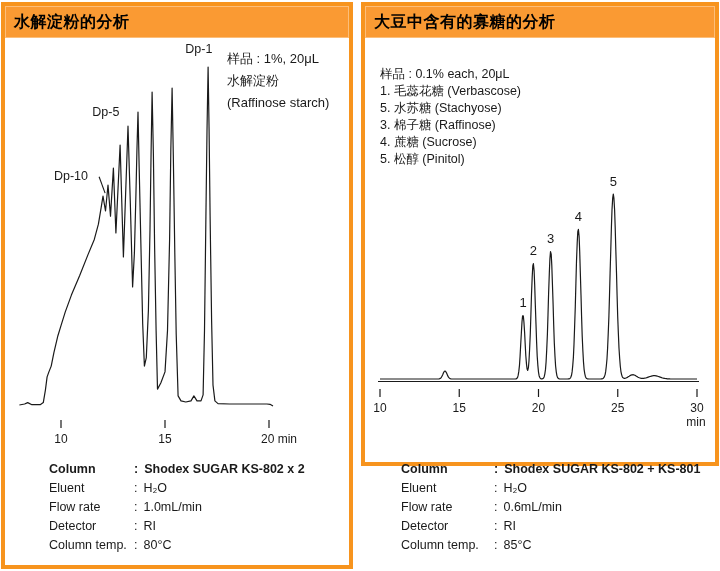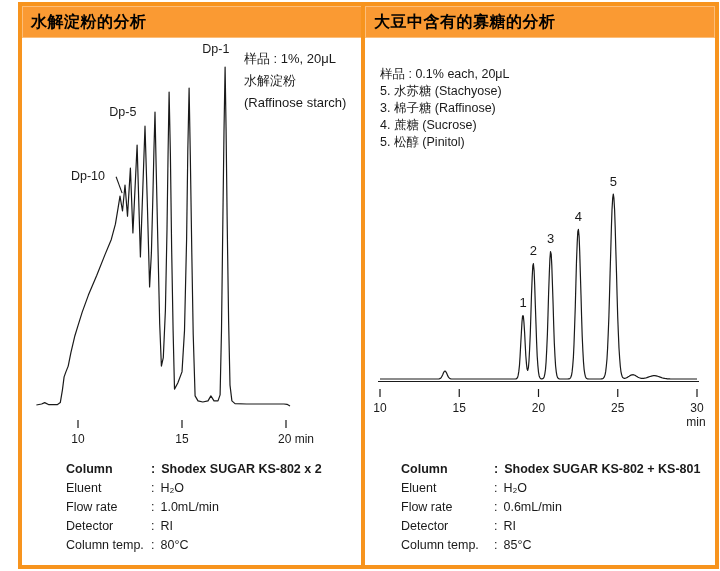--- a/index.html
+++ b/index.html
@@ -23,21 +23,21 @@
   .tick-label{font-size:12px;}
   .unit-label{font-size:12px;}
   .anno{font-size:12.5px;}
   .peak-label{font-size:13px;}
 </style>
 </head>
 <body>
 
 <div class="page">
 
-  <section class="panel panel--left" style="left:18px;top:2px;width:352px;height:567px;">
+  <section class="panel panel--left" style="left:1px;top:2px;width:352px;height:567px;">
     <div class="panel-header">
       <span class="panel-title">水解淀粉的分析</span>
     </div>
 
     <svg id="chart-0" class="chart" style="left:0;top:32px;" width="343" height="414" viewBox="5 38 343 414">
         <path d="M19.4 405.0 L24.6 404.0 L27.7 402.6 L31.9 404.7 L40.2 404.7 L43.3 402.6 L45.4 390.1 L47.1 376.9 L48.9 371.9 L51.2 366.1 L53.9 352.6 L57.9 335.7 L61.0 325.6 L65.2 312.1 L71.4 295.1 L79.7 275.5 L88.0 254.6 L94.3 239.4 L98.4 224.2 L101.1 207.9 L103.0 196.1 L105.5 211.0 L108.0 185.0 L110.5 216.1 L113.4 168.1 L115.9 233.0 L120.1 145.1 L123.4 257.0 L128.0 126.2 L130.3 202.2 L132.6 287.0 L134.4 252.9 L135.9 195.4 L136.9 151.5 L138.0 112.0 L139.2 168.4 L140.7 236.0 L142.7 323.9 L144.4 366.1 L146.3 357.7 L148.4 310.4 L150.0 229.2 L151.1 151.5 L152.1 92.0 L153.4 154.9 L154.6 246.1 L156.1 330.6 L157.5 389.1 L160.8 383.0 L165.0 371.9 L167.5 330.6 L169.6 239.4 L170.8 151.5 L172.1 88.0 L173.3 154.9 L174.8 252.9 L176.2 334.0 L178.1 395.9 L181.0 400.9 L185.8 402.0 L191.0 400.9 L193.9 395.9 L197.0 400.9 L201.0 400.9 L203.1 394.9 L204.5 330.6 L206.0 209.0 L207.0 131.2 L208.1 67.0 L209.1 131.2 L210.1 215.7 L211.6 320.5 L213.0 385.1 L214.9 400.9 L218.0 403.6 L229.5 404.0 L250.3 404.0 L266.9 404.0 L270.0 404.3 L273.0 406.0" fill="none" stroke="#1A1A1A" stroke-width="1.2" stroke-linejoin="round"></path>
         <polyline points="99.1,176.8 105.1,193.1" fill="none" stroke="#1A1A1A" stroke-width="1.1"></polyline>
         <text x="198.9" y="53.1" text-anchor="middle" class="anno">Dp-1</text>
         <text x="105.9" y="116.0" text-anchor="middle" class="anno">Dp-5</text>
         <text x="71.0" y="179.9" text-anchor="middle" class="anno">Dp-10</text>
@@ -77,21 +77,21 @@
         <span class="cond-value">RI</span>
       </div>
       <div class="cond-row">
         <span class="cond-label">Column temp.</span>
         <span class="cond-sep">:</span>
         <span class="cond-value">80°C</span>
       </div>
     </div>
   </section>
 
-  <section class="panel panel--right" style="left:361px;top:2px;width:358px;height:567px;">
+  <section class="panel panel--right" style="left:361px;top:2px;width:358px;height:464px;">
     <div class="panel-header">
       <span class="panel-title">大豆中含有的寡糖的分析</span>
     </div>
 
     <svg id="chart-1" class="chart" style="left:0;top:154px;" width="349" height="276" viewBox="365 160 349 276">
         <line x1="378" y1="381.5" x2="699" y2="381.5" stroke="#1A1A1A" stroke-width="1.2"></line>
         <path d="M380.0 379.0L380.6 379.0L381.3 379.0L381.9 379.0L382.5 379.0L383.2 379.0L383.8 379.0L384.4 379.0L385.1 379.0L385.7 379.0L386.3 379.0L387.0 379.0L387.6 379.0L388.2 379.0L388.9 379.0L389.5 379.0L390.1 379.0L390.8 379.0L391.4 379.0L392.0 379.0L392.7 379.0L393.3 379.0L393.9 379.0L394.6 379.0L395.2 379.0L395.8 379.0L396.5 379.0L397.1 379.0L397.8 379.0L398.4 379.0L399.0 379.0L399.7 379.0L400.3 379.0L400.9 379.0L401.6 379.0L402.2 379.0L402.8 379.0L403.5 379.0L404.1 379.0L404.7 379.0L405.4 379.0L406.0 379.0L406.6 379.0L407.3 379.0L407.9 379.0L408.5 379.0L409.2 379.0L409.8 379.0L410.4 379.0L411.1 379.0L411.7 379.0L412.3 379.0L413.0 379.0L413.6 379.0L414.2 379.0L414.9 379.0L415.5 379.0L416.1 379.0L416.8 379.0L417.4 379.0L418.0 379.0L418.7 379.0L419.3 379.0L419.9 379.0L420.6 379.0L421.2 379.0L421.8 379.0L422.5 379.0L423.1 379.0L423.7 379.0L424.4 379.0L425.0 379.0L425.6 379.0L426.3 379.0L426.9 379.0L427.5 379.0L428.2 379.0L428.8 379.0L429.5 379.0L430.1 379.0L430.7 379.0L431.4 379.0L432.0 379.0L432.6 379.0L433.3 379.0L433.9 379.0L434.5 379.0L435.2 379.0L435.8 379.0L436.4 379.0L437.1 379.0L437.7 379.0L438.3 379.0L439.0 378.9L439.6 378.7L440.2 378.4L440.9 377.9L441.5 377.1L442.1 375.9L442.8 374.5L443.4 373.1L444.0 371.8L444.7 371.1L445.3 371.1L445.9 371.8L446.6 373.1L447.2 374.5L447.8 375.9L448.5 377.1L449.1 377.9L449.7 378.4L450.4 378.7L451.0 378.9L451.6 379.0L452.3 379.0L452.9 379.0L453.5 379.0L454.2 379.0L454.8 379.0L455.4 379.0L456.1 379.0L456.7 379.0L457.3 379.0L458.0 379.0L458.6 379.0L459.2 379.0L459.9 379.0L460.5 379.0L461.2 379.0L461.8 379.0L462.4 379.0L463.1 379.0L463.7 379.0L464.3 379.0L465.0 379.0L465.6 379.0L466.2 379.0L466.9 379.0L467.5 379.0L468.1 379.0L468.8 379.0L469.4 379.0L470.0 379.0L470.7 379.0L471.3 379.0L471.9 379.0L472.6 379.0L473.2 379.0L473.8 379.0L474.5 379.0L475.1 379.0L475.7 379.0L476.4 379.0L477.0 379.0L477.6 379.0L478.3 379.0L478.9 379.0L479.5 379.0L480.2 379.0L480.8 379.0L481.4 379.0L482.1 379.0L482.7 379.0L483.3 379.0L484.0 379.0L484.6 379.0L485.2 379.0L485.9 379.0L486.5 379.0L487.1 379.0L487.8 379.0L488.4 379.0L489.0 379.0L489.7 379.0L490.3 379.0L490.9 379.0L491.6 379.0L492.2 379.0L492.9 379.0L493.5 379.0L494.1 379.0L494.8 379.0L495.4 379.0L496.0 379.0L496.7 379.0L497.3 379.0L497.9 379.0L498.6 379.0L499.2 379.0L499.8 379.0L500.5 379.0L501.1 379.0L501.7 379.0L502.4 379.0L503.0 379.0L503.6 379.0L504.3 379.0L504.9 379.0L505.5 379.0L506.2 379.0L506.8 379.0L507.4 379.0L508.1 379.0L508.7 379.0L509.3 379.0L510.0 379.0L510.6 379.0L511.2 379.0L511.9 379.0L512.5 379.0L513.1 379.0L513.8 379.0L514.4 379.0L515.0 379.0L515.7 378.9L516.3 378.8L516.9 378.3L517.6 377.3L518.2 375.2L518.8 371.4L519.5 365.1L520.1 355.9L520.7 344.5L521.4 332.3L522.0 321.9L522.6 315.8L523.3 315.8L523.9 321.8L524.6 332.2L525.2 344.3L525.8 355.5L526.5 364.1L527.1 369.1L527.7 370.4L528.4 367.7L529.0 360.8L529.6 349.3L530.3 333.5L530.9 314.4L531.5 294.5L532.2 277.1L532.8 266.0L533.4 263.7L534.1 270.6L534.7 285.2L535.3 304.3L536.0 324.3L536.6 342.1L537.2 356.1L537.9 365.9L538.5 372.1L539.1 375.7L539.8 377.5L540.4 378.4L541.0 378.8L541.7 378.9L542.3 378.8L542.9 378.6L543.6 378.0L544.2 376.7L544.8 374.1L545.5 369.4L546.1 361.7L546.7 350.1L547.4 334.3L548.0 314.8L548.6 293.6L549.3 273.7L549.9 258.7L550.5 251.7L551.2 254.1L551.8 265.4L552.4 283.3L553.1 304.2L553.7 324.9L554.3 342.7L555.0 356.5L555.6 366.0L556.3 372.1L556.9 375.6L557.5 377.4L558.2 378.3L558.8 378.7L559.4 378.9L560.1 379.0L560.7 379.0L561.3 379.0L562.0 379.0L562.6 379.0L563.2 379.0L563.9 379.0L564.5 379.0L565.1 379.0L565.8 379.0L566.4 379.0L567.0 379.0L567.7 379.0L568.3 378.9L568.9 378.9L569.6 378.6L570.2 378.2L570.8 377.2L571.5 375.3L572.1 371.9L572.7 366.1L573.4 357.1L574.0 344.2L574.6 327.0L575.3 306.2L575.9 283.4L576.5 261.3L577.2 243.0L577.8 231.6L578.4 229.3L579.1 236.3L579.7 251.4L580.3 272.0L581.0 294.9L581.6 317.0L582.2 336.1L582.9 351.2L583.5 362.1L584.1 369.3L584.8 373.8L585.4 376.4L586.0 377.8L586.7 378.5L587.3 378.8L588.0 378.9L588.6 379.0L589.2 379.0L589.9 379.0L590.5 379.0L591.1 379.0L591.8 379.0L592.4 379.0L593.0 379.0L593.7 379.0L594.3 379.0L594.9 379.0L595.6 379.0L596.2 379.0L596.8 379.0L597.5 379.0L598.1 379.0L598.7 379.0L599.4 379.0L600.0 379.0L600.6 379.0L601.3 378.9L601.9 378.9L602.5 378.7L603.2 378.4L603.8 377.7L604.4 376.6L605.1 374.6L605.7 371.4L606.3 366.3L607.0 358.8L607.6 348.3L608.2 334.2L608.9 316.5L609.5 295.7L610.1 272.7L610.8 249.2L611.4 227.5L612.0 209.7L612.7 198.1L613.3 194.0L613.9 198.1L614.6 209.7L615.2 227.5L615.8 249.2L616.5 272.7L617.1 295.7L617.7 316.5L618.4 334.2L619.0 348.3L619.7 358.8L620.3 366.3L620.9 371.3L621.6 374.6L622.2 376.5L622.8 377.6L623.5 378.1L624.1 378.3L624.7 378.3L625.4 378.2L626.0 378.0L626.6 377.7L627.3 377.4L627.9 377.0L628.5 376.6L629.2 376.2L629.8 375.8L630.4 375.4L631.1 375.1L631.7 374.9L632.3 374.8L633.0 374.7L633.6 374.8L634.2 375.0L634.9 375.3L635.5 375.6L636.1 376.0L636.8 376.4L637.4 376.8L638.0 377.2L638.7 377.5L639.3 377.8L639.9 378.0L640.6 378.2L641.2 378.3L641.8 378.4L642.5 378.4L643.1 378.4L643.7 378.3L644.4 378.2L645.0 378.1L645.6 378.0L646.3 377.8L646.9 377.6L647.5 377.4L648.2 377.2L648.8 376.9L649.4 376.7L650.1 376.5L650.7 376.3L651.4 376.1L652.0 375.9L652.6 375.8L653.3 375.7L653.9 375.7L654.5 375.7L655.2 375.7L655.8 375.8L656.4 375.9L657.1 376.1L657.7 376.3L658.3 376.5L659.0 376.7L659.6 376.9L660.2 377.2L660.9 377.4L661.5 377.6L662.1 377.8L662.8 378.0L663.4 378.2L664.0 378.3L664.7 378.4L665.3 378.5L665.9 378.6L666.6 378.7L667.2 378.8L667.8 378.8L668.5 378.9L669.1 378.9L669.7 378.9L670.4 379.0L671.0 379.0L671.6 379.0L672.3 379.0L672.9 379.0L673.5 379.0L674.2 379.0L674.8 379.0L675.4 379.0L676.1 379.0L676.7 379.0L677.3 379.0L678.0 379.0L678.6 379.0L679.2 379.0L679.9 379.0L680.5 379.0L681.1 379.0L681.8 379.0L682.4 379.0L683.1 379.0L683.7 379.0L684.3 379.0L685.0 379.0L685.6 379.0L686.2 379.0L686.9 379.0L687.5 379.0L688.1 379.0L688.8 379.0L689.4 379.0L690.0 379.0L690.7 379.0L691.3 379.0L691.9 379.0L692.6 379.0L693.2 379.0L693.8 379.0L694.5 379.0L695.1 379.0L695.7 379.0L696.4 379.0L697.0 379.0" fill="none" stroke="#1A1A1A" stroke-width="1.2" stroke-linejoin="round"></path>
         <text x="523.0" y="307.0" text-anchor="middle" class="peak-label">1</text>
         <text x="533.3" y="255.4" text-anchor="middle" class="peak-label">2</text>
         <text x="550.7" y="243.3" text-anchor="middle" class="peak-label">3</text>
@@ -105,20 +105,21 @@
         <text x="538.5" y="412" text-anchor="middle" class="tick-label">20</text>
         <line x1="617.75" y1="389" x2="617.75" y2="397" stroke="#1A1A1A" stroke-width="1.2"></line>
         <text x="617.75" y="412" text-anchor="middle" class="tick-label">25</text>
         <line x1="697" y1="389" x2="697" y2="397" stroke="#1A1A1A" stroke-width="1.2"></line>
         <text x="697" y="412" text-anchor="middle" class="tick-label">30</text>
         <text x="696" y="426" text-anchor="middle" class="unit-label">min</text>
       </svg>
 
     <div class="sample-block right" style="left:15px;top:60px;">
       <div>样品 : 0.1% each, 20μL</div>
+      <div>1. 毛蕊花糖 (Verbascose)</div>
       <div>5. 水苏糖 (Stachyose)</div>
       <div>3. 棉子糖 (Raffinose)</div>
       <div>4. 蔗糖 (Sucrose)</div>
       <div>5. 松醇 (Pinitol)</div>
     </div>
 
     <div class="cond-block" style="left:20px;top:454px;">
       <div class="cond-row bold">
         <span class="cond-label">Column</span>
         <span class="cond-sep">:</span>

